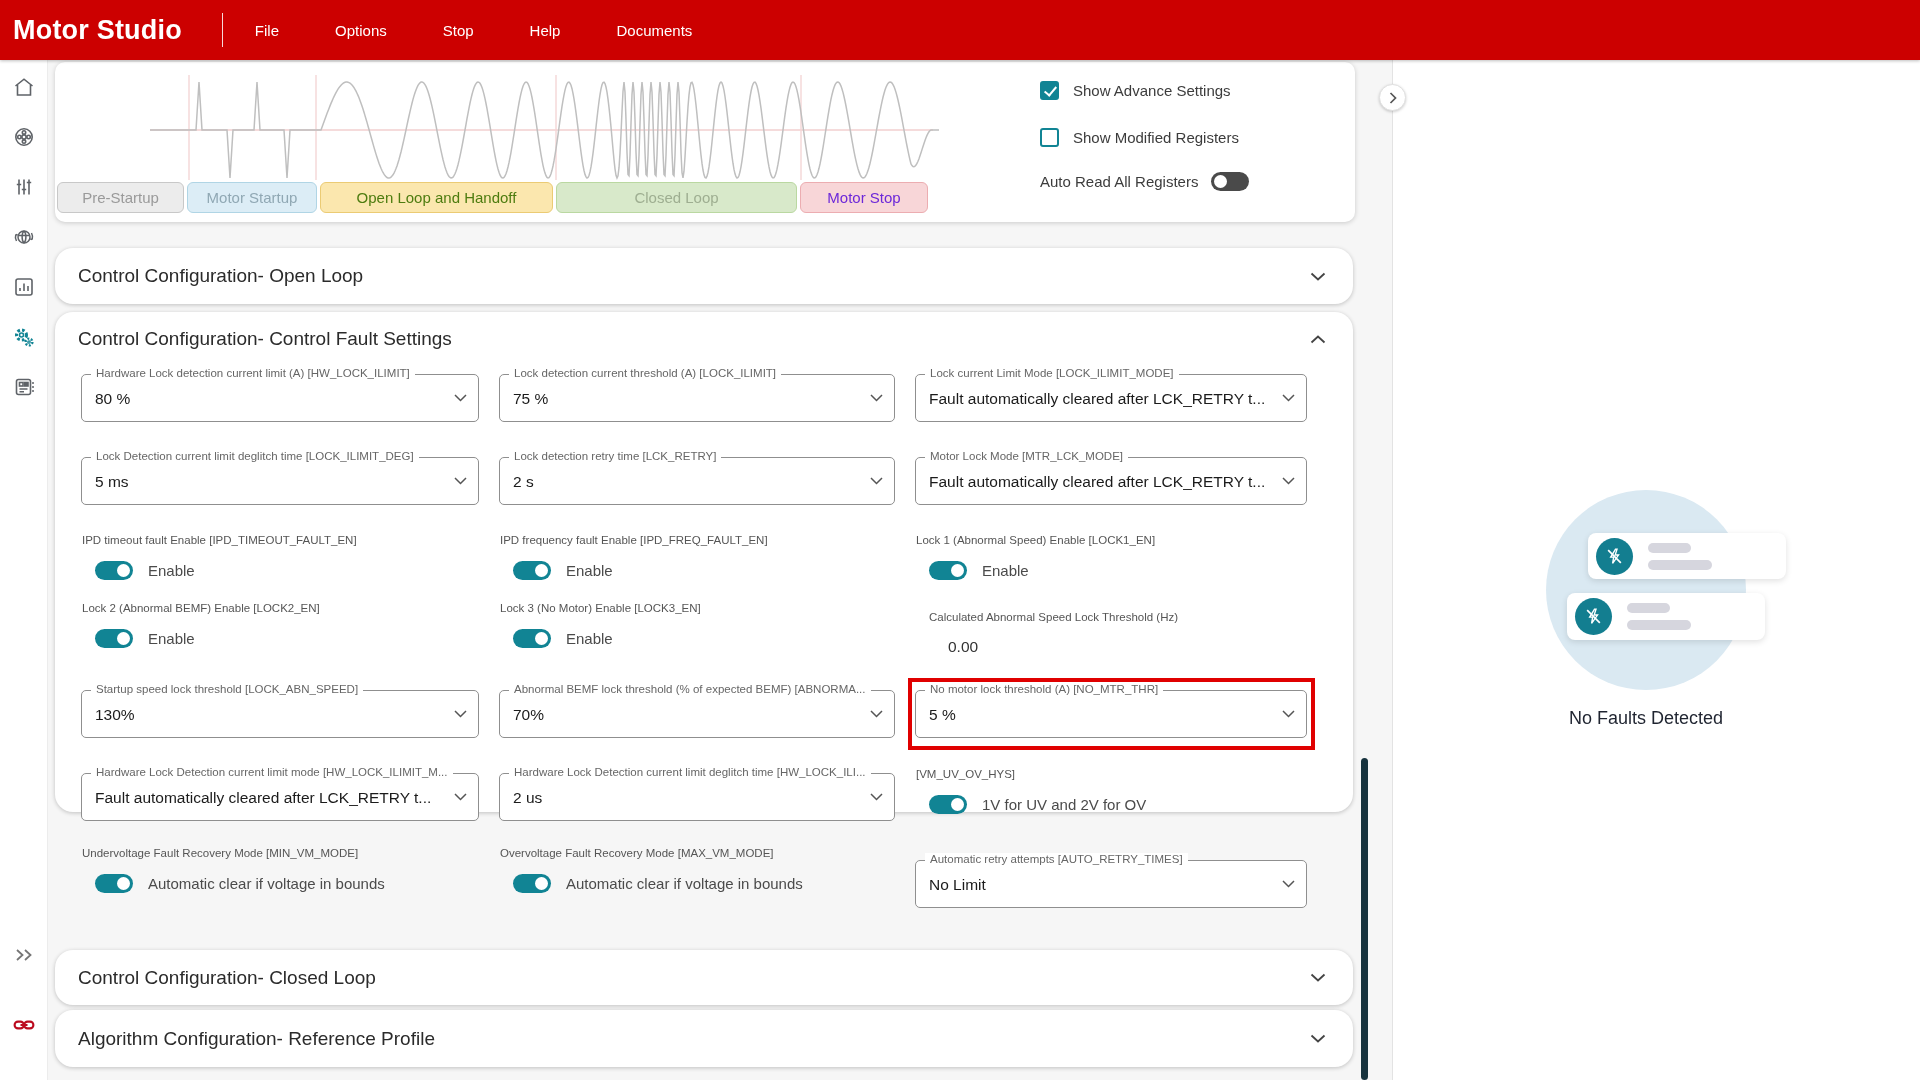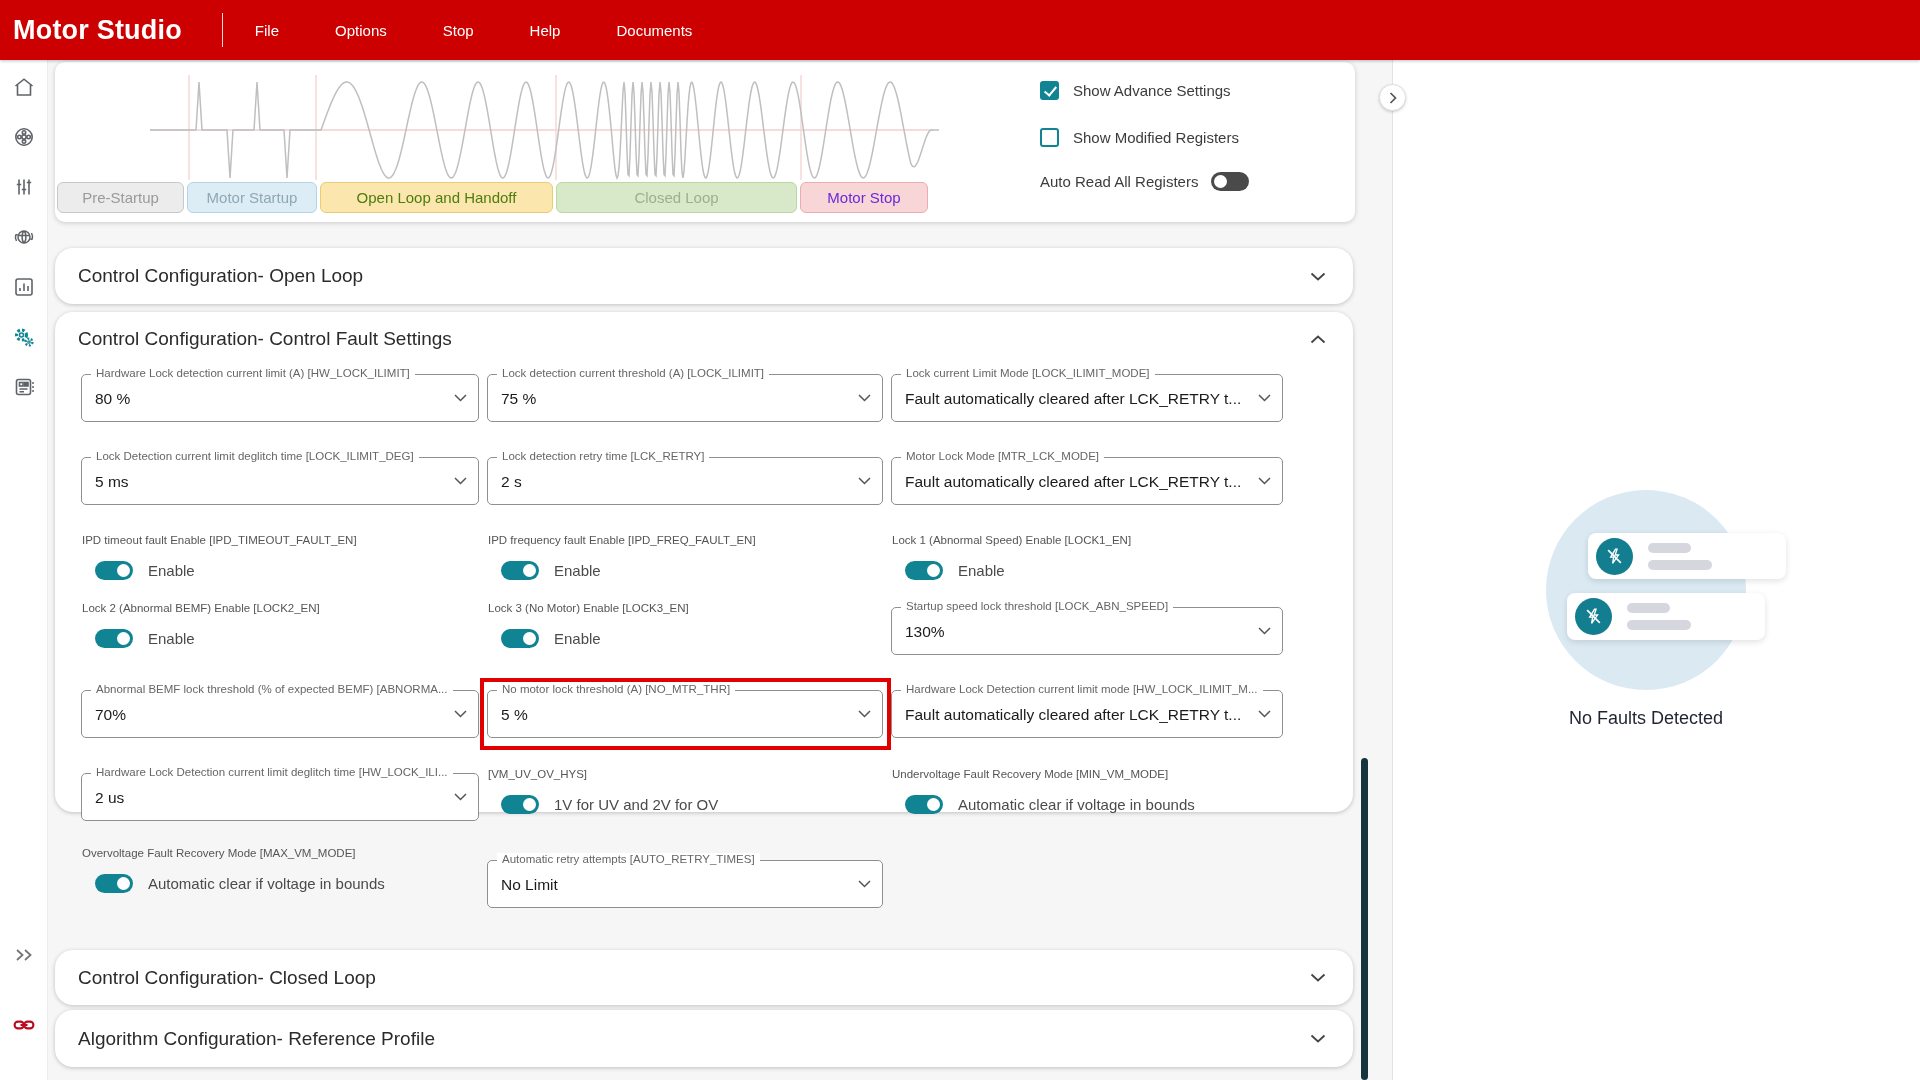--- a/index.html
+++ b/index.html
@@ -43,21 +43,21 @@
 
   
   .card{position:absolute;left:55px;width:1298px;background:#fff;border-radius:18px;box-shadow:0 1px 4px rgba(0,0,0,.22)}
   .sec-header{display:flex;justify-content:space-between;align-items:center;height:100%;
     padding:0 27px 0 23px;cursor:pointer}
   .sec-title{font-size:19px;color:#2b2b2b}
   .chev-sec{transition:none}
   .expanded .chev-sec{transform:rotate(180deg)}
   #card-fault .sec-header{height:54px}
 
-  #fields-grid{display:grid;grid-template-columns:398px 396px 392px;column-gap:8px;
+  #fields-grid{display:grid;grid-template-columns:398px 396px 392px;column-gap:20px;
     grid-template-rows:83px 82px 68px 83px 83px 79px 1fr;padding-left:26px}
   .cell{position:relative}
 
   .sel{position:relative;height:48px;border:1px solid #8f8f8f;border-radius:5px;background:#fff;margin-top:8px;cursor:pointer}
   .sel .lbl{position:absolute;top:-8px;left:9px;background:#fff;padding:0 5px;font-size:11.5px;color:#666;
     white-space:nowrap;max-width:calc(100% - 22px);overflow:hidden;text-overflow:ellipsis}
   .sel .val{position:absolute;left:13px;top:15px;right:34px;font-size:15.5px;color:#1b1b1b;
     white-space:nowrap;overflow:hidden;text-overflow:ellipsis}
   .sel .chev{position:absolute;right:11px;top:19px}
   .cell:nth-child(n+19) .sel{margin-top:16px}
@@ -279,20 +279,24 @@
       <span class="txt">Enable</span>
         </div>
       </div>
       <div class="cell">
         <div class="lbl2">Lock 3 (No Motor) Enable [LOCK3_EN]</div>
       <div class="trow">
           <span class="switch"></span>
       <span class="txt">Enable</span>
         </div>
       </div>
+      <div class="cell stat">
+        <div class="lbl2">Calculated Abnormal Speed Lock Threshold (Hz)</div>
+      <div class="sval">0.00</div>
+      </div>
       <div class="cell">
         <div class="sel">
         <span class="lbl">Startup speed lock threshold [LOCK_ABN_SPEED]</span>
         <span class="val">130%</span>
           <svg class="chev" width="13" height="8" viewBox="0 0 13 8" fill="none" stroke="#555" stroke-width="1.5">
             <path d="M1 1 L6.5 6.5 L12 1"></path>
           </svg>
         </div>
       </div>
       <div class="cell">

